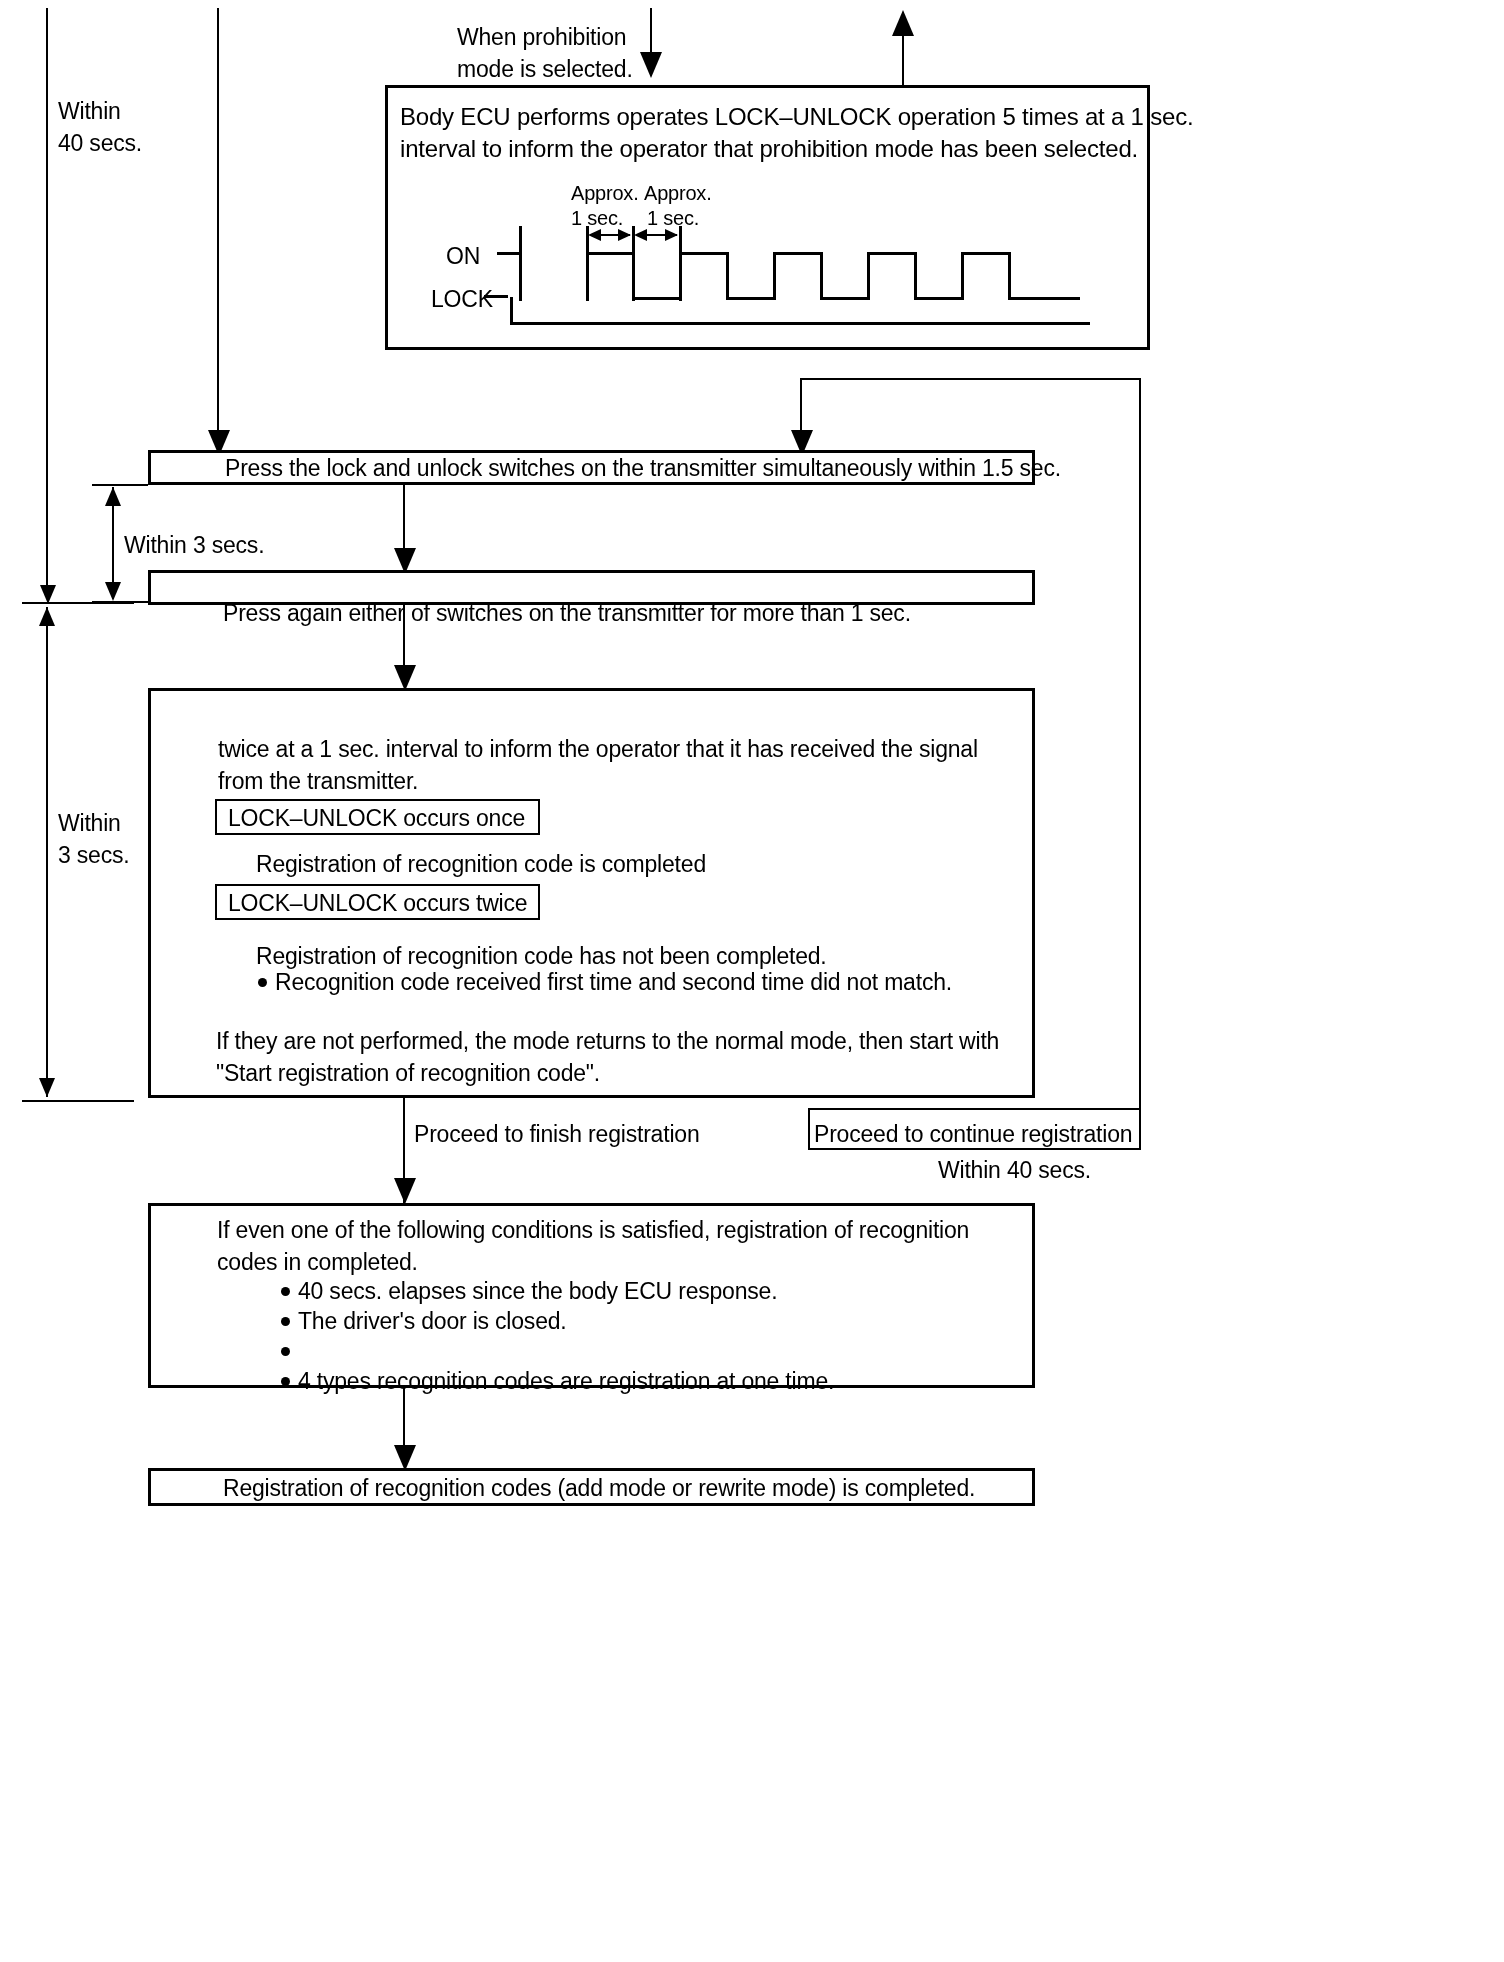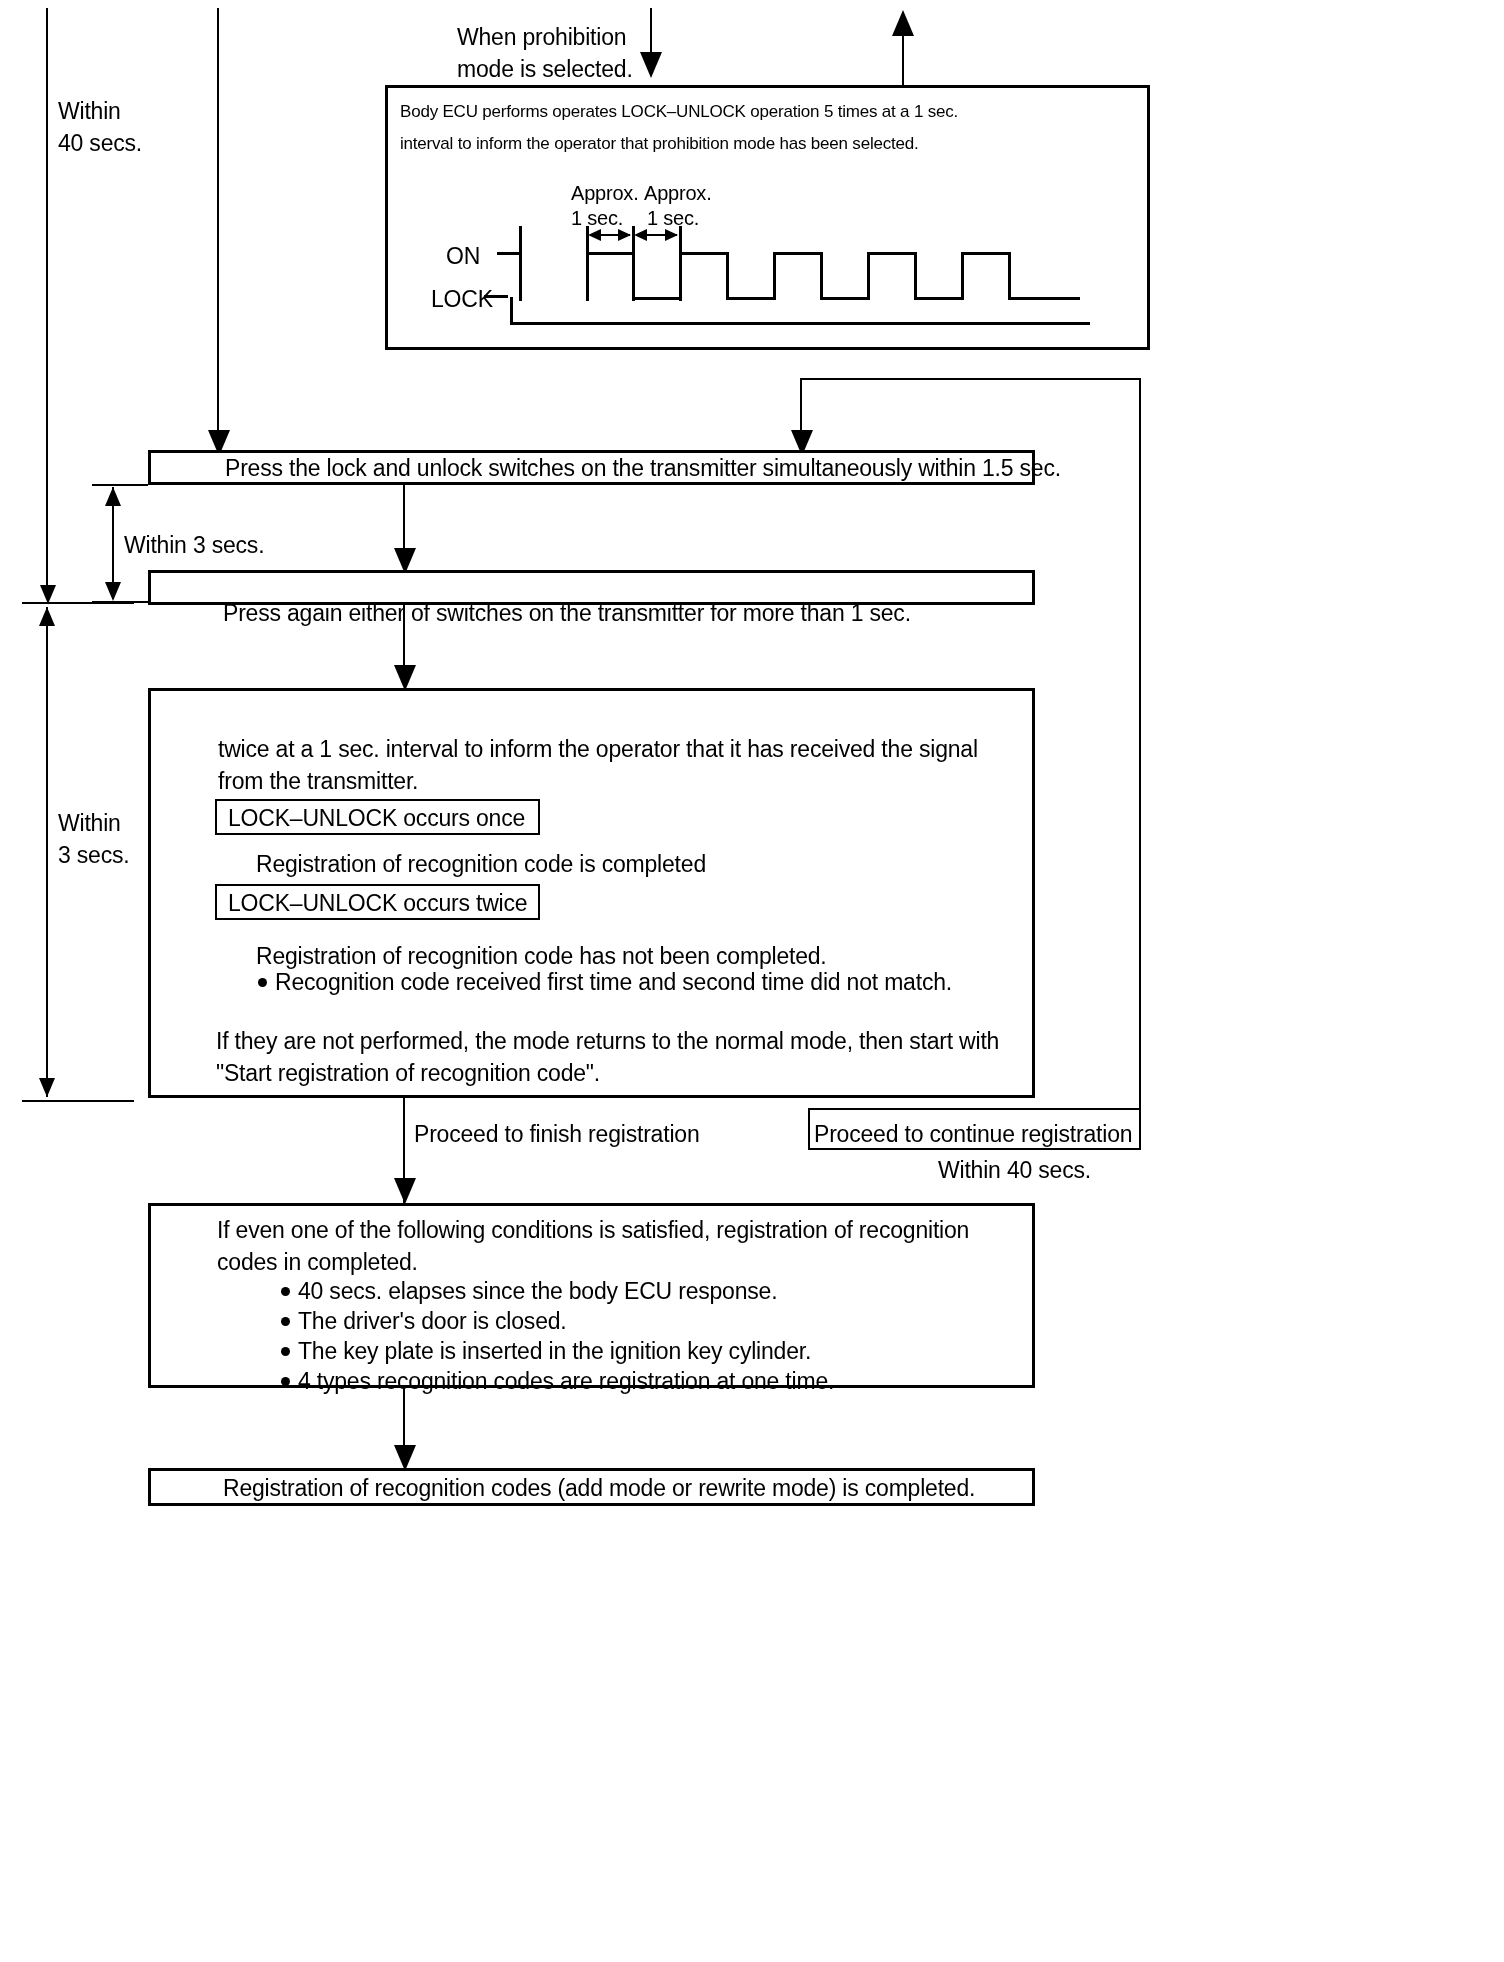--- a/index.html
+++ b/index.html
@@ -32,21 +32,21 @@
     background: #fff;
   }
   .txt {
     position: absolute;
     white-space: pre;
     line-height: 1.38;
     letter-spacing: -0.2px;
   }
   .f20 { font-size: 20px; }
   .f23 { font-size: 23px; }
-  .f24 { font-size: 17px; }
+  .f24 { font-size: 24px; }
   .vline-thin {
     position: absolute;
     background: #000;
     width: 2px;
   }
   .hline-thin {
     position: absolute;
     background: #000;
     height: 2px;
   }
@@ -246,21 +246,20 @@
   <div class="txt f23" style="left:217px; top:1215px;"><span>If even one of the following conditions is satisfied, registration of recognition</span></div>
   <div class="txt f23" style="left:217px; top:1247px;"><span>codes in completed.</span></div>
 
   <div class="bullet" style="left:281px; top:1287px;"></div>
   <div class="txt f23" style="left:298px; top:1276px;"><span>40 secs. elapses since the body ECU response.</span></div>
 
   <div class="bullet" style="left:281px; top:1317px;"></div>
   <div class="txt f23" style="left:298px; top:1306px;"><span>The driver's door is closed.</span></div>
 
   <div class="bullet" style="left:281px; top:1347px;"></div>
-  <div class="txt f23" style="left:298px; top:1336px;"><span>The key plate is inserted in the ignition key cylinder.</span></div>
 
   <div class="bullet" style="left:281px; top:1377px;"></div>
   <div class="txt f23" style="left:298px; top:1366px;"><span>4 types recognition codes are registration at one time.</span></div>
 
   <div class="vline-thin" style="left:403px; top:1388px; height:75px;"></div>
   <div class="arrow-down" style="left:394px; top:1445px;"></div>
 
   <div class="box" style="left:148px; top:1468px; width:887px; height:38px;"></div>
   <div class="txt f23" style="left:223px; top:1473px;"><span>Registration of recognition codes (add mode or rewrite mode) is completed.</span></div>
 

